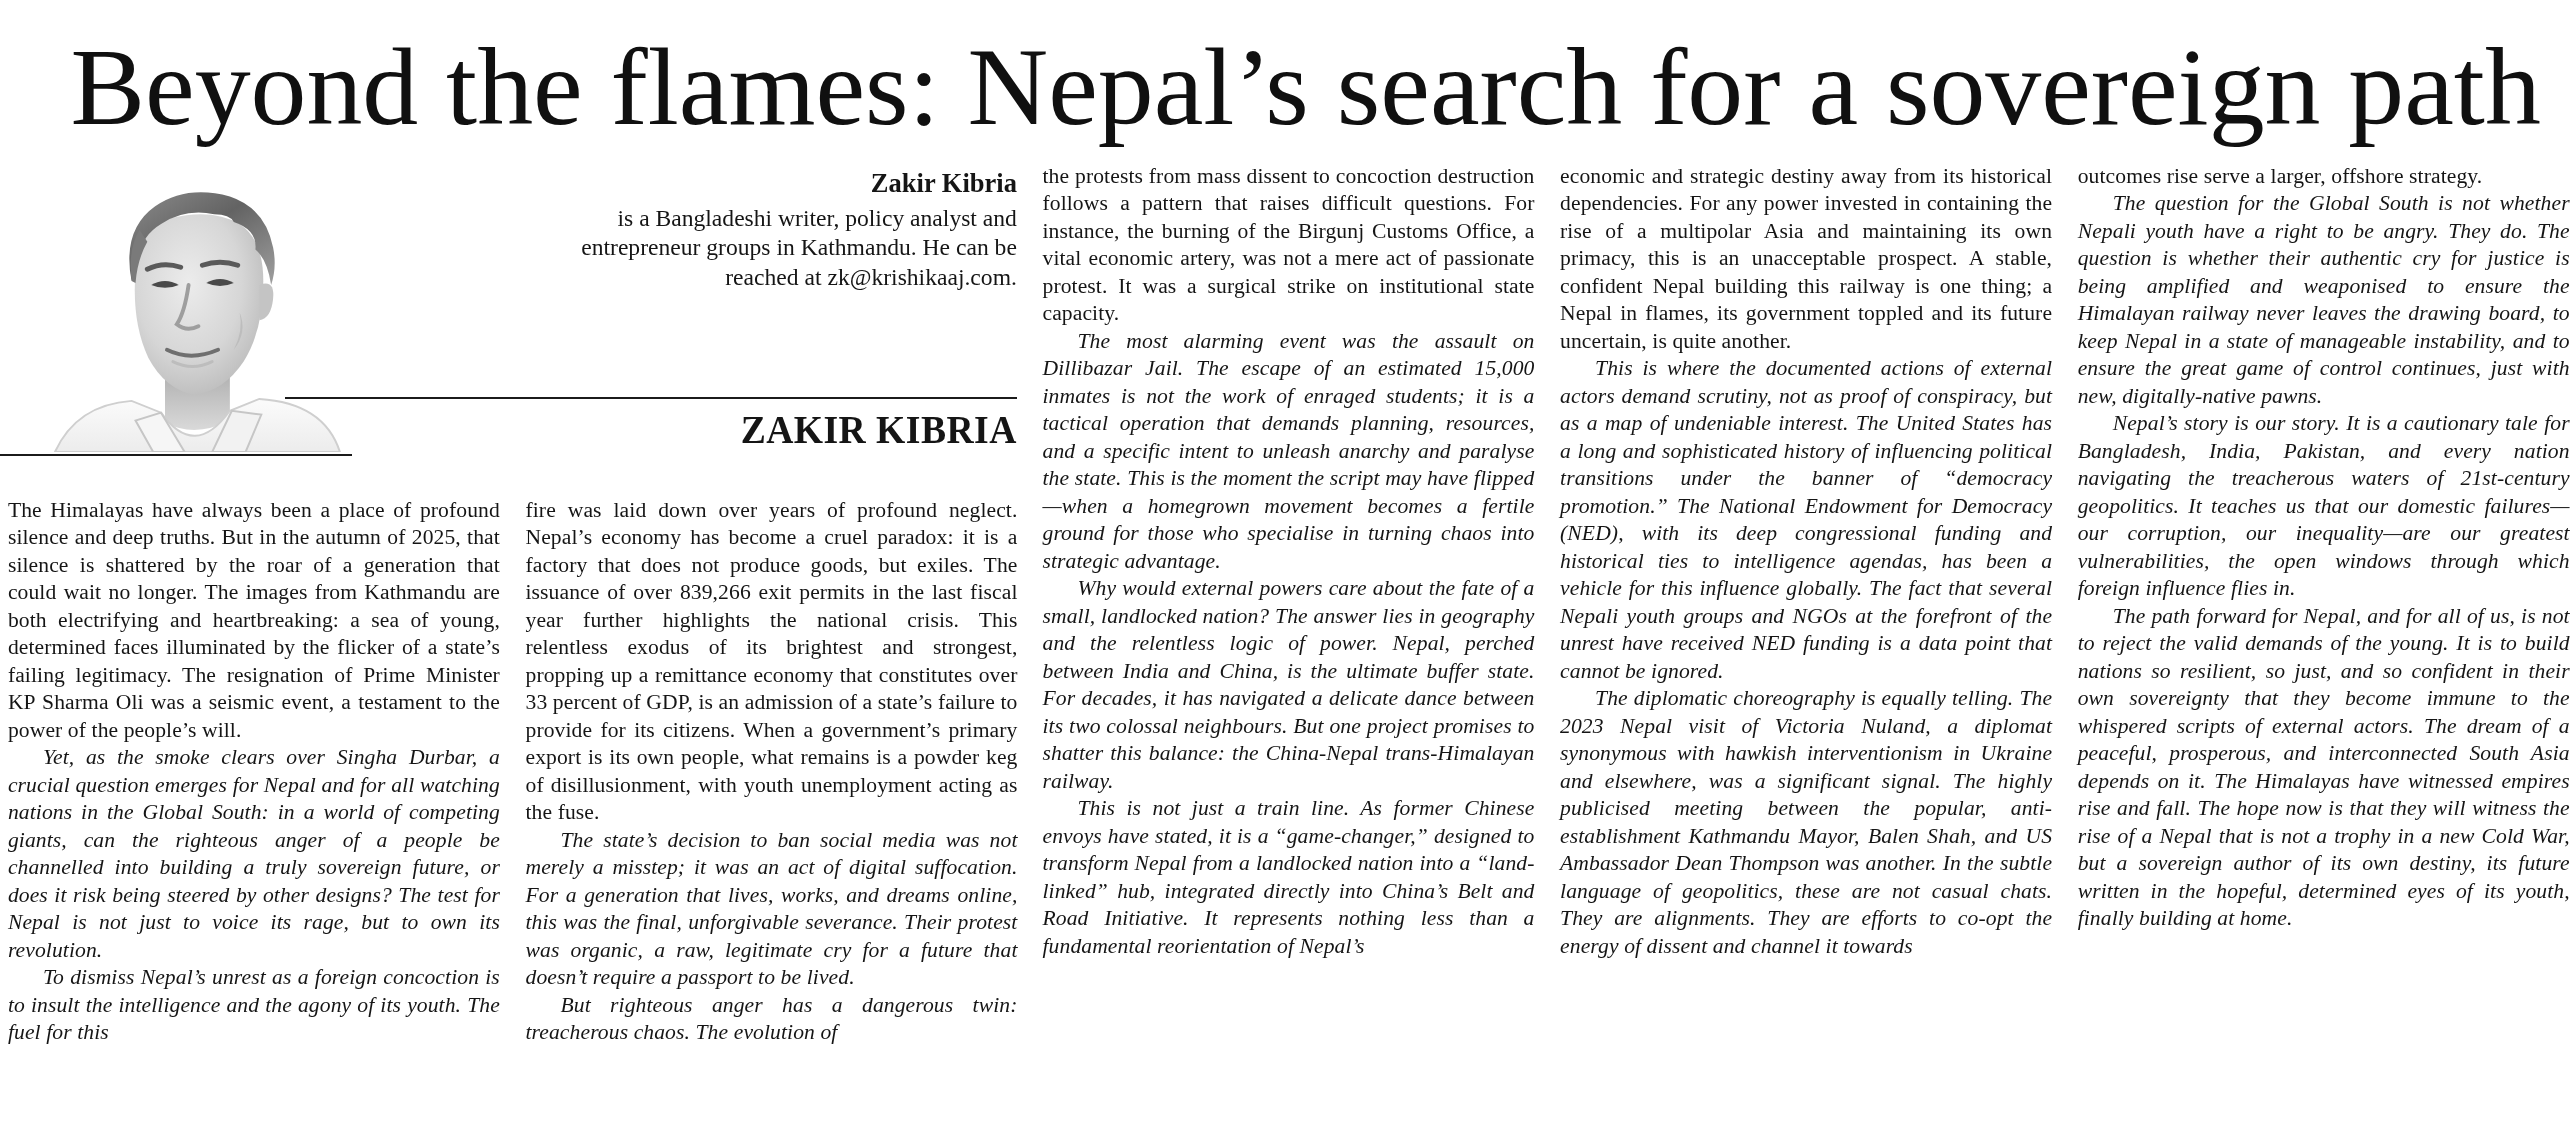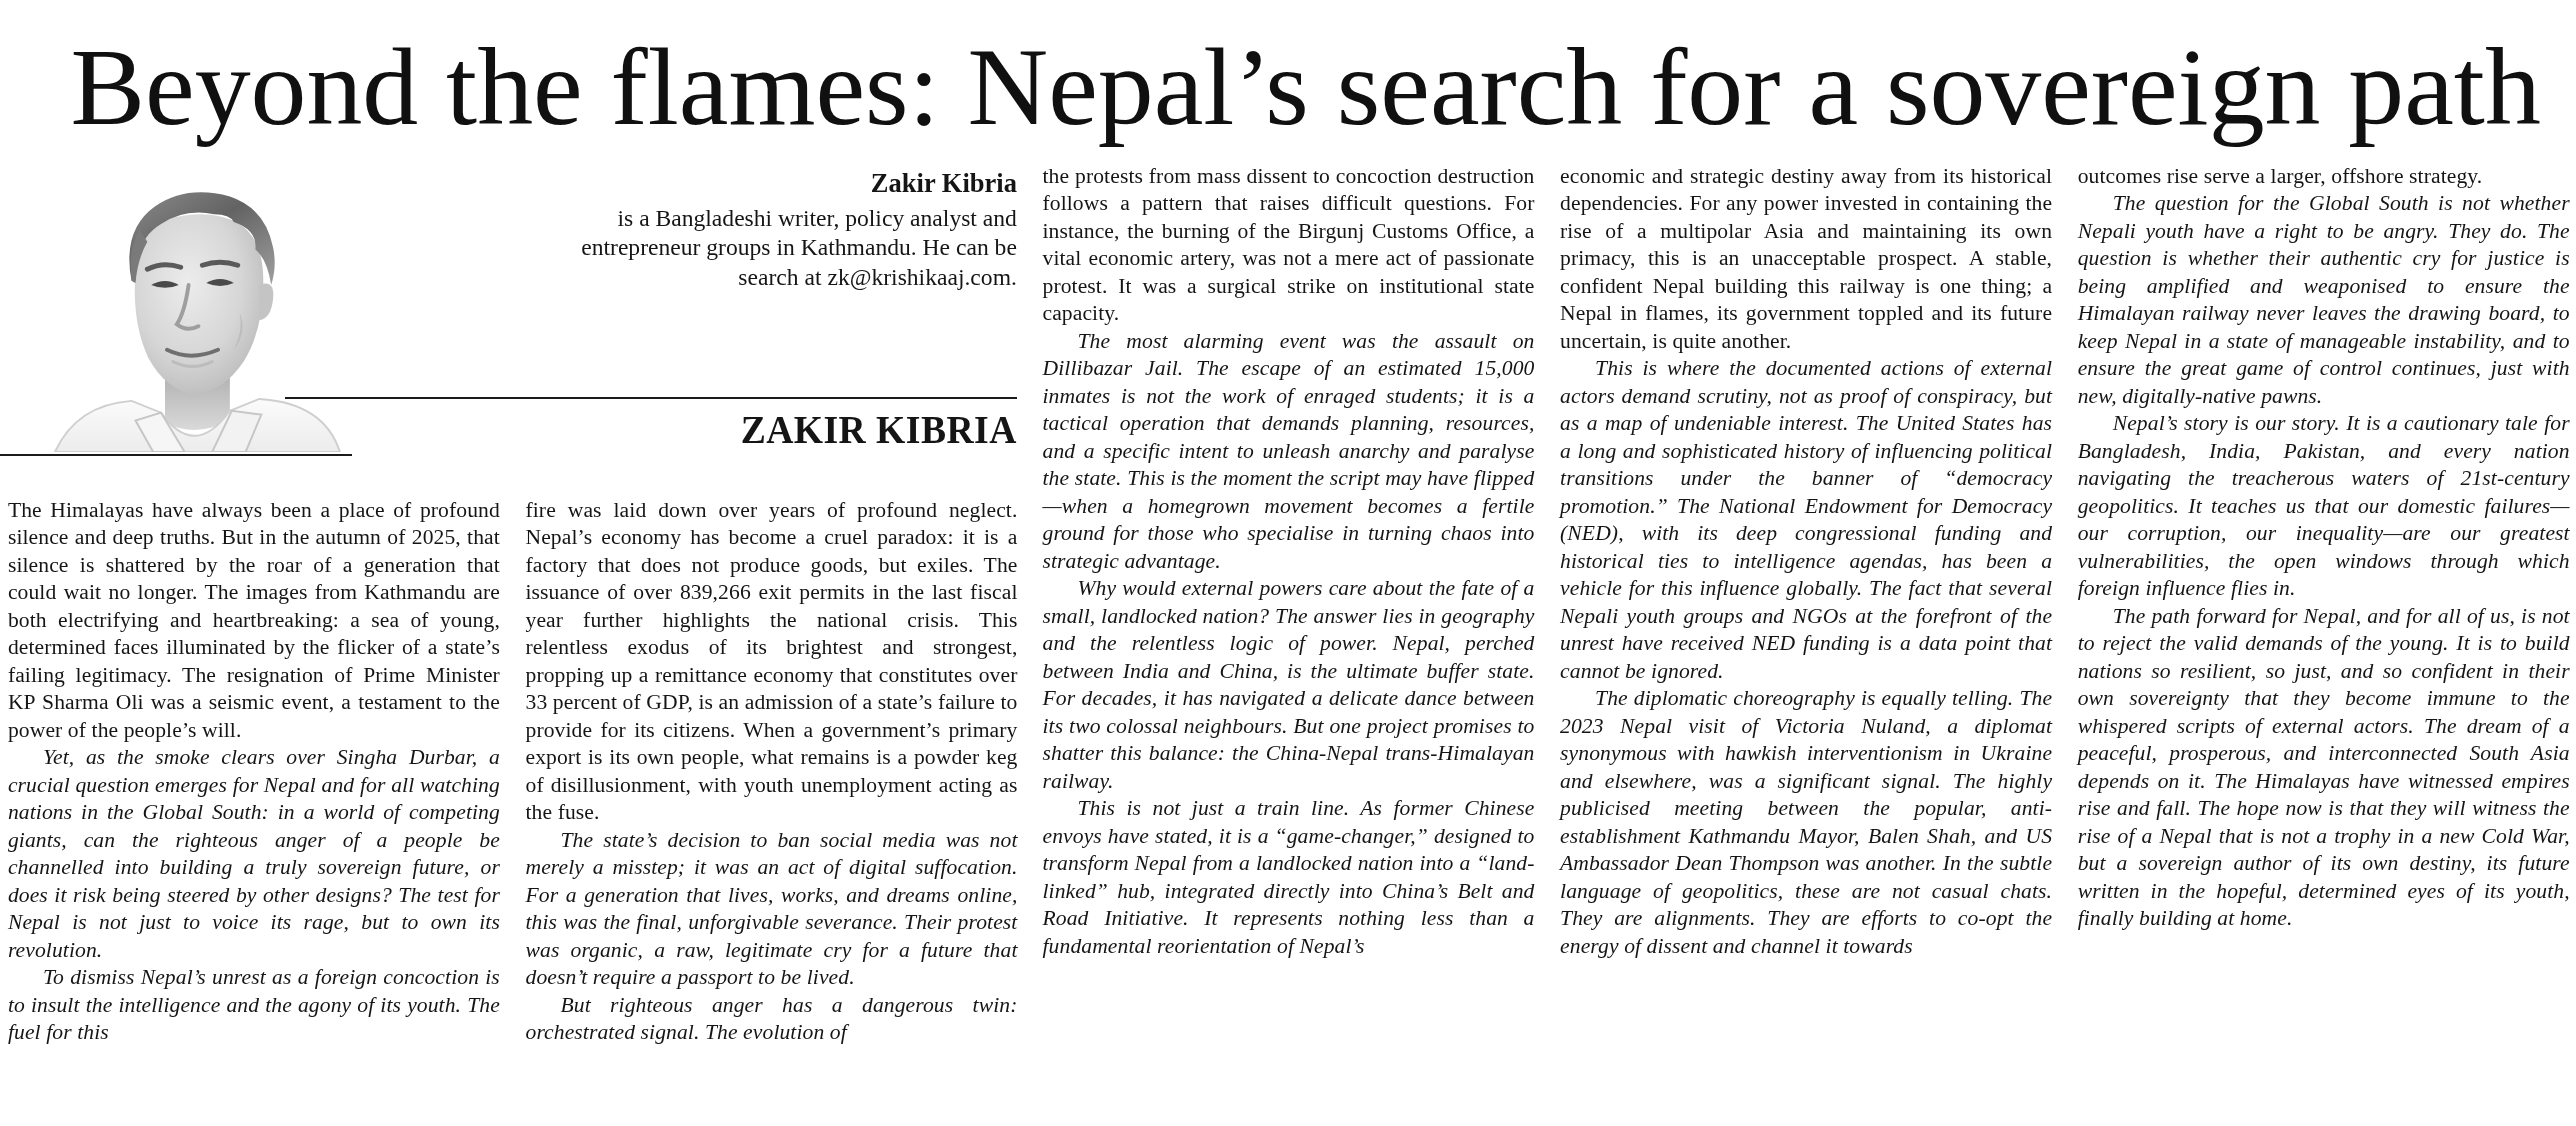--- a/index.html
+++ b/index.html
@@ -168,37 +168,37 @@
             <path d="M138 200 Q158 210 178 200" stroke="#bdbdbd" stroke-width="3" fill="none" stroke-linecap="round"></path>
 
             <path d="M206 150 Q214 170 200 188 Q210 168 206 150 Z" fill="#bdbdbd"></path>
           </svg>
         </div>
 
         <div class="byline-name">Zakir Kibria</div>
         <div class="byline-bio">
             <div>is a Bangladeshi writer, policy analyst and</div>
             <div>entrepreneur groups in Kathmandu. He can be</div>
-            <div>search at zk@krishikaaj.com.</div>
+            <div>reached at zk@krishikaaj.com.</div>
           </div>
         <div class="rule-byline"></div>
         <div class="byline-caps">ZAKIR KIBRIA</div>
         <div class="rule-photo"></div>
       </div>
 
       <div class="two-cols">
         <div class="col">
             <p class="para">The Himalayas have always been a place of profound silence and deep truths. But in the autumn of 2025, that silence is shattered by the roar of a generation that could wait no longer. The images from Kathmandu are both electrifying and heartbreaking: a sea of young, determined faces illuminated by the flicker of a state’s failing legitimacy. The resignation of Prime Minister KP Sharma Oli was a seismic event, a testament to the power of the people’s will.</p>
             <p class="para indent">Yet, as the smoke clears over Singha Durbar, a crucial question emerges for Nepal and for all watching nations in the Global South: in a world of competing giants, can the righteous anger of a people be channelled into building a truly sovereign future, or does it risk being steered by other designs? The test for Nepal is not just to voice its rage, but to own its revolution.</p>
             <p class="para indent">To dismiss Nepal’s unrest as a foreign concoction is to insult the intelligence and the agony of its youth. The fuel for this</p>
           </div>
         <div class="col">
             <p class="para">fire was laid down over years of profound neglect. Nepal’s economy has become a cruel paradox: it is a factory that does not produce goods, but exiles. The issuance of over 839,266 exit permits in the last fiscal year further highlights the national crisis. This relentless exodus of its brightest and strongest, propping up a remittance economy that constitutes over 33 percent of GDP, is an admission of a state’s failure to provide for its citizens. When a government’s primary export is its own people, what remains is a powder keg of disillusionment, with youth unemployment acting as the fuse.</p>
             <p class="para indent">The state’s decision to ban social media was not merely a misstep; it was an act of digital suffocation. For a generation that lives, works, and dreams online, this was the final, unforgivable severance. Their protest was organic, a raw, legitimate cry for a future that doesn’t require a passport to be lived.</p>
-            <p class="para indent">But righteous anger has a dangerous twin: orchestrated signal. The evolution of</p>
+            <p class="para indent">But righteous anger has a dangerous twin: treacherous chaos. The evolution of</p>
           </div>
       </div>
     </div>
 
     <div class="col">
         <p class="para">the protests from mass dissent to concoction destruction follows a pattern that raises difficult questions. For instance, the burning of the Birgunj Customs Office, a vital economic artery, was not a mere act of passionate protest. It was a surgical strike on institutional state capacity.</p>
         <p class="para indent">The most alarming event was the assault on Dillibazar Jail. The escape of an estimated 15,000 inmates is not the work of enraged students; it is a tactical operation that demands planning, resources, and a specific intent to unleash anarchy and paralyse the state. This is the moment the script may have flipped—when a homegrown movement becomes a fertile ground for those who specialise in turning chaos into strategic advantage.</p>
         <p class="para indent">Why would external powers care about the fate of a small, landlocked nation? The answer lies in geography and the relentless logic of power. Nepal, perched between India and China, is the ultimate buffer state. For decades, it has navigated a delicate dance between its two colossal neighbours. But one project promises to shatter this balance: the China-Nepal trans-Himalayan railway.</p>
         <p class="para indent">This is not just a train line. As former Chinese envoys have stated, it is a “game-changer,” designed to transform Nepal from a landlocked nation into a “land-linked” hub, integrated directly into China’s Belt and Road Initiative. It represents nothing less than a fundamental reorientation of Nepal’s</p>
       </div>

